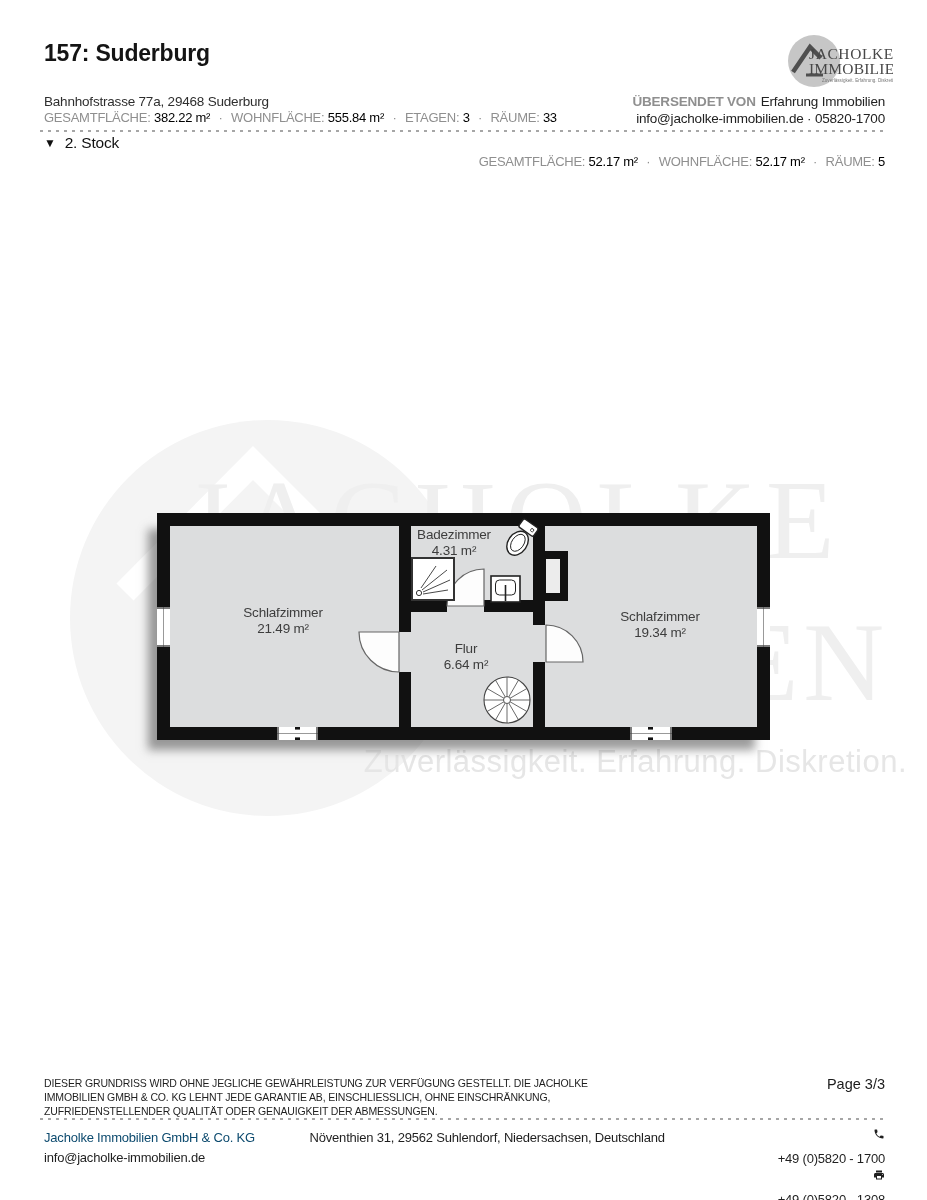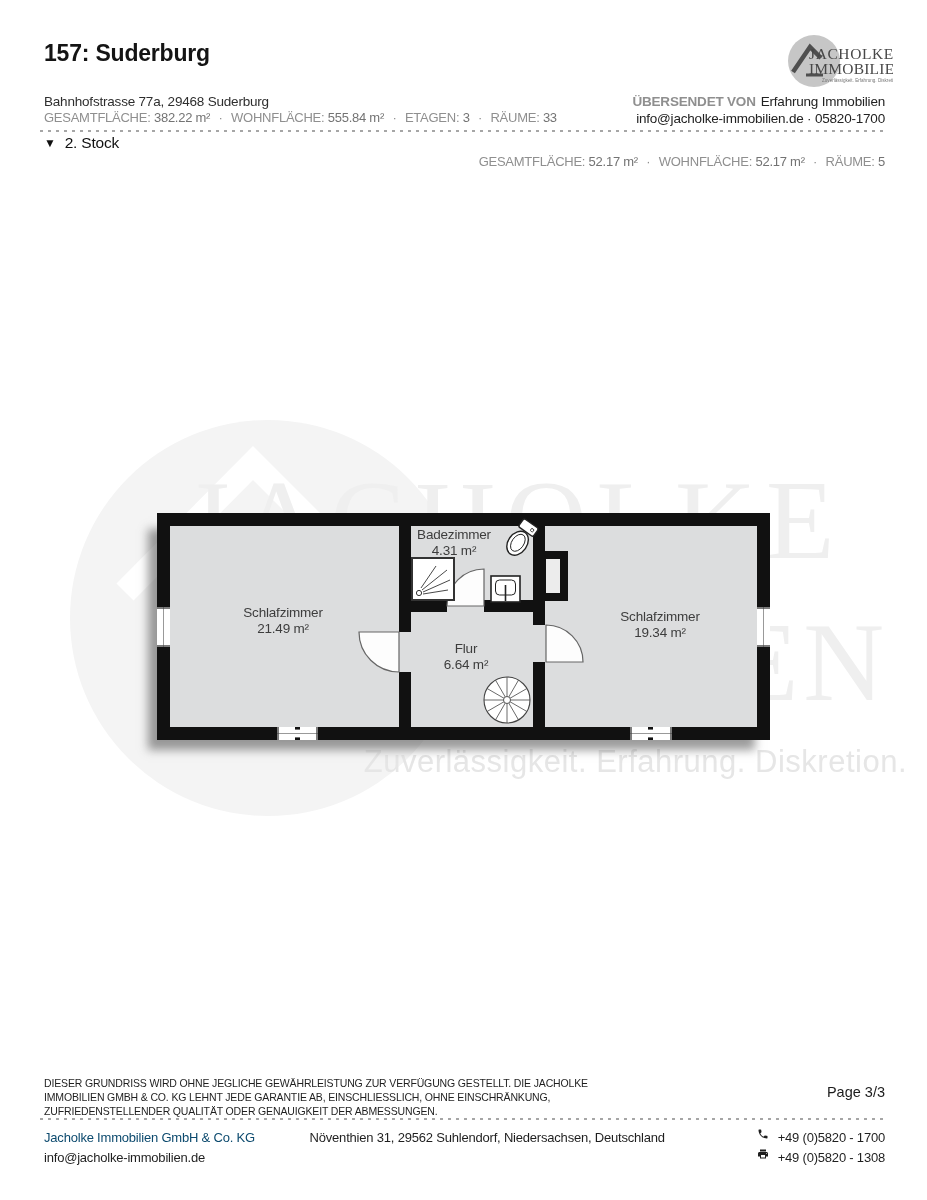--- a/index.html
+++ b/index.html
@@ -3,21 +3,21 @@
 <meta charset="utf-8">
 <style>
   html,body{margin:0;padding:0;background:#fff;}
   .page{position:relative;width:927px;height:1200px;background:#fff;overflow:hidden;
         font-family:"Liberation Sans",sans-serif;color:#222;}
   
   .title{position:absolute;left:44px;top:40px;font-size:23px;font-weight:bold;color:#141414;letter-spacing:-0.2px;}
   .address{position:absolute;left:44px;top:94px;font-size:13.5px;color:#2e2e2e;letter-spacing:-0.2px;}
   .statsline{position:absolute;font-size:13px;letter-spacing:-0.25px;white-space:nowrap;}
   .statsline .lbl{color:#8f8f8f;}
-  .statsline .val{color:#737373;}
+  .statsline .val{color:#000000;}
   .statsline .sep{color:#8f8f8f;margin:0 5px;}
   .hstats{left:44px;top:110px;}
   .sentblock{position:absolute;right:42px;top:94px;text-align:right;font-size:13.5px;line-height:1.25;letter-spacing:-0.2px;}
   .sentblock .lbl{color:#8f8f8f;font-weight:bold;margin-right:5px;}
   .logo{position:absolute;left:773px;top:28px;width:120px;height:66px;}
   .dashed{position:absolute;left:40px;right:40px;height:2px;
           background-image:repeating-linear-gradient(90deg,#a6a6a6 0 3px,transparent 3px 8px);}
   .dash1{top:130px;}
   .dash2{top:1118px;}
   
@@ -30,28 +30,28 @@
               letter-spacing:0.5px;pointer-events:none;white-space:nowrap;}
   
   .plan{position:absolute;left:157px;top:513px;width:613px;height:227px;z-index:2;
         box-shadow:-12px 13px 9px -3px rgba(75,75,75,0.55);}
   .plan svg{display:block;}
   .room-label{position:absolute;width:150px;margin-left:-75px;text-align:center;
               font-size:13.5px;line-height:1.22;color:#3d3d3d;letter-spacing:-0.2px;z-index:3;}
   
   .disclaimer{position:absolute;left:44px;top:1076px;width:584px;font-size:10.5px;line-height:1.34;
               color:#1f1f1f;letter-spacing:-0.15px;}
-  .pagelabel{position:absolute;right:42px;top:1076px;font-size:14.5px;color:#1c1c1c;margin-top:8px;}
+  .pagelabel{position:absolute;right:42px;top:1076px;font-size:14.5px;color:#1c1c1c;}
   .footrow{position:absolute;left:44px;right:42px;top:1128px;display:flex;font-size:13px;
            letter-spacing:-0.2px;color:#1f1f1f;}
   .fcol-left{flex:1.1;line-height:1.5;}
   .fcol-left .company{font-weight:normal;color:#0c4a6e;}
   .fcol-center{flex:1.7;text-align:center;line-height:1.5;}
   .fcol-right{flex:0.9;line-height:1.5;}
-  .fline{display:flex;align-items:flex-start;justify-content:flex-end;gap:9px;white-space:nowrap;}
+  .fline{display:flex;align-items:flex-end;justify-content:flex-end;gap:9px;white-space:nowrap;flex-direction:column;}
 </style>
 </head>
 <body>
 
 <div class="page">
 
   <svg class="wm-layer" width="927" height="430" viewBox="0 0 927 430">
     <circle cx="268" cy="218" r="198" fill="#f4f4f4"></circle>
     <g stroke="#ffffff" stroke-width="24" fill="none">
       <path d="M125,192 L253,63 L362,172"></path>

